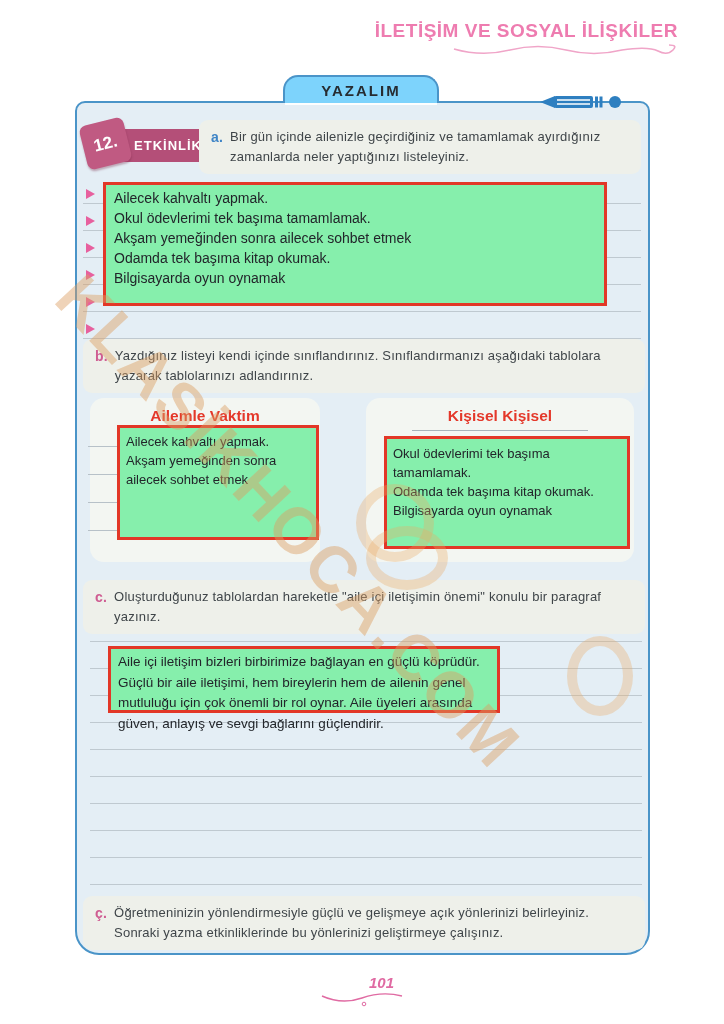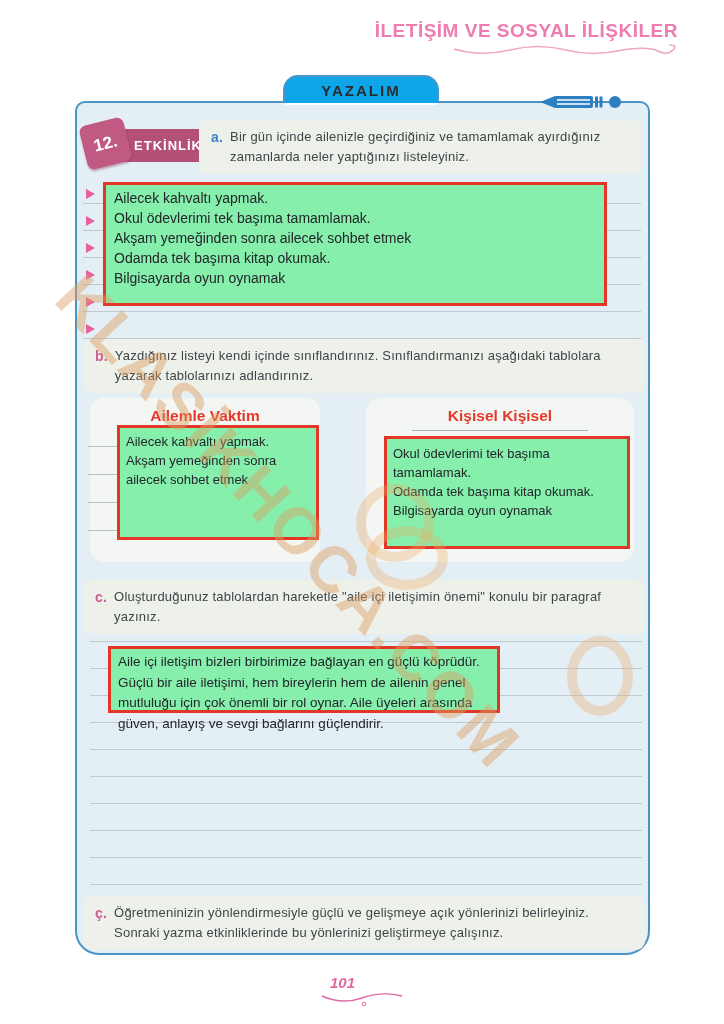--- a/index.html
+++ b/index.html
@@ -10,21 +10,21 @@
   
   .hdr{position:absolute;top:12px;right:46px;font-size:19px;font-weight:bold;
        color:#ee7cb0;letter-spacing:.5px;white-space:nowrap;}
   .hdr-flourish{position:absolute;top:34px;left:452px;}
 
   
   .frame{position:absolute;left:75px;top:93px;width:571px;height:850px;
          background:#e4eef5;border:2px solid #4a94c8;
          border-radius:10px 10px 24px 24px;}
   .tab{position:absolute;left:206px;top:-28px;width:152px;height:26px;
-       background:#0ea5e9;border:2px solid #4a94c8;border-bottom:none;
+       background:#7dd3fc;border:2px solid #4a94c8;border-bottom:none;
        border-radius:15px 15px 0 0;display:flex;align-items:center;justify-content:center;}
   .tab::after{content:"";position:absolute;left:0;right:0;bottom:-2px;height:2px;background:#fdfefe;}
   .tab-label{font-size:15px;font-weight:bold;letter-spacing:2px;color:#272c31;}
   .pencil{position:absolute;left:460px;top:-12px;}
 
   
   .badge{position:absolute;left:6px;top:16px;width:150px;height:50px;}
   .ribbon{position:absolute;left:20px;top:10px;width:104px;height:33px;background:#b44f78;
           clip-path:polygon(0 0,100% 0,95% 12%,100% 25%,95% 37%,100% 50%,95% 62%,100% 75%,95% 87%,100% 100%,0 100%);
           display:flex;align-items:center;justify-content:center;padding-left:26px;box-sizing:border-box;}
@@ -74,21 +74,21 @@
   .wm-text{position:absolute;left:96px;top:252px;transform:rotate(47deg);transform-origin:0 0;
            font-size:65px;font-weight:bold;letter-spacing:3px;color:#dc9f63;opacity:.45;
            white-space:nowrap;z-index:40;pointer-events:none;}
   .ring{position:absolute;border:10px solid rgba(235,170,100,.33);border-radius:50%;
         z-index:35;pointer-events:none;}
   .ring1{left:279px;top:381px;width:58px;height:58px;}
   .ring2{left:289px;top:423px;width:62px;height:44px;}
   .ring3{left:490px;top:533px;width:46px;height:60px;}
 
   
-  .pagenum{position:absolute;left:330px;top:966px;width:64px;text-align:left;
+  .pagenum{position:absolute;left:330px;top:966px;width:64px;text-align:right;
            font-size:15px;font-weight:bold;font-style:italic;color:#e06ba3;}
   .page-flourish{position:absolute;left:318px;top:983px;}
 </style>
 </head>
 <body>
 
 <div class="page">
 
   <div class="hdr">İLETİŞİM VE SOSYAL İLİŞKİLER</div>
   <svg class="hdr-flourish" width="230" height="18" viewBox="0 0 230 18">

